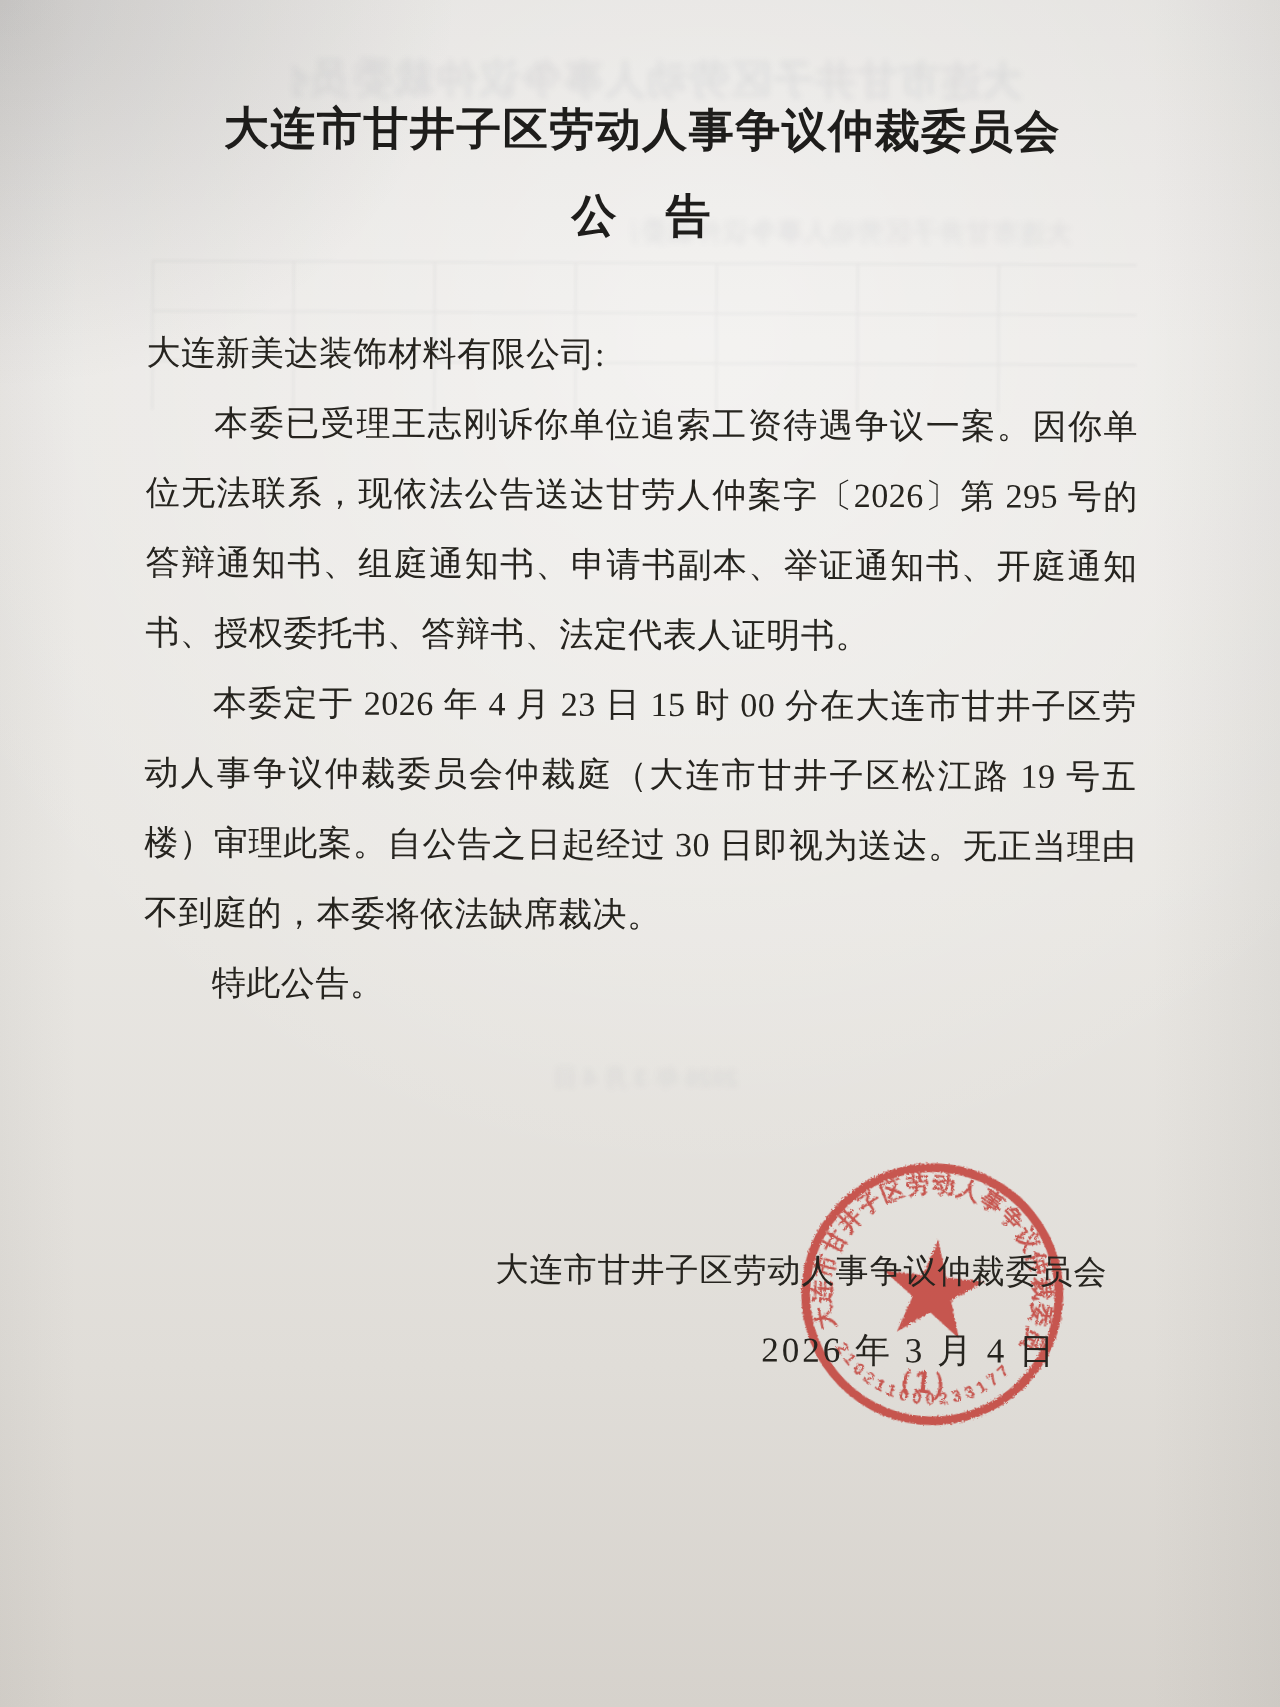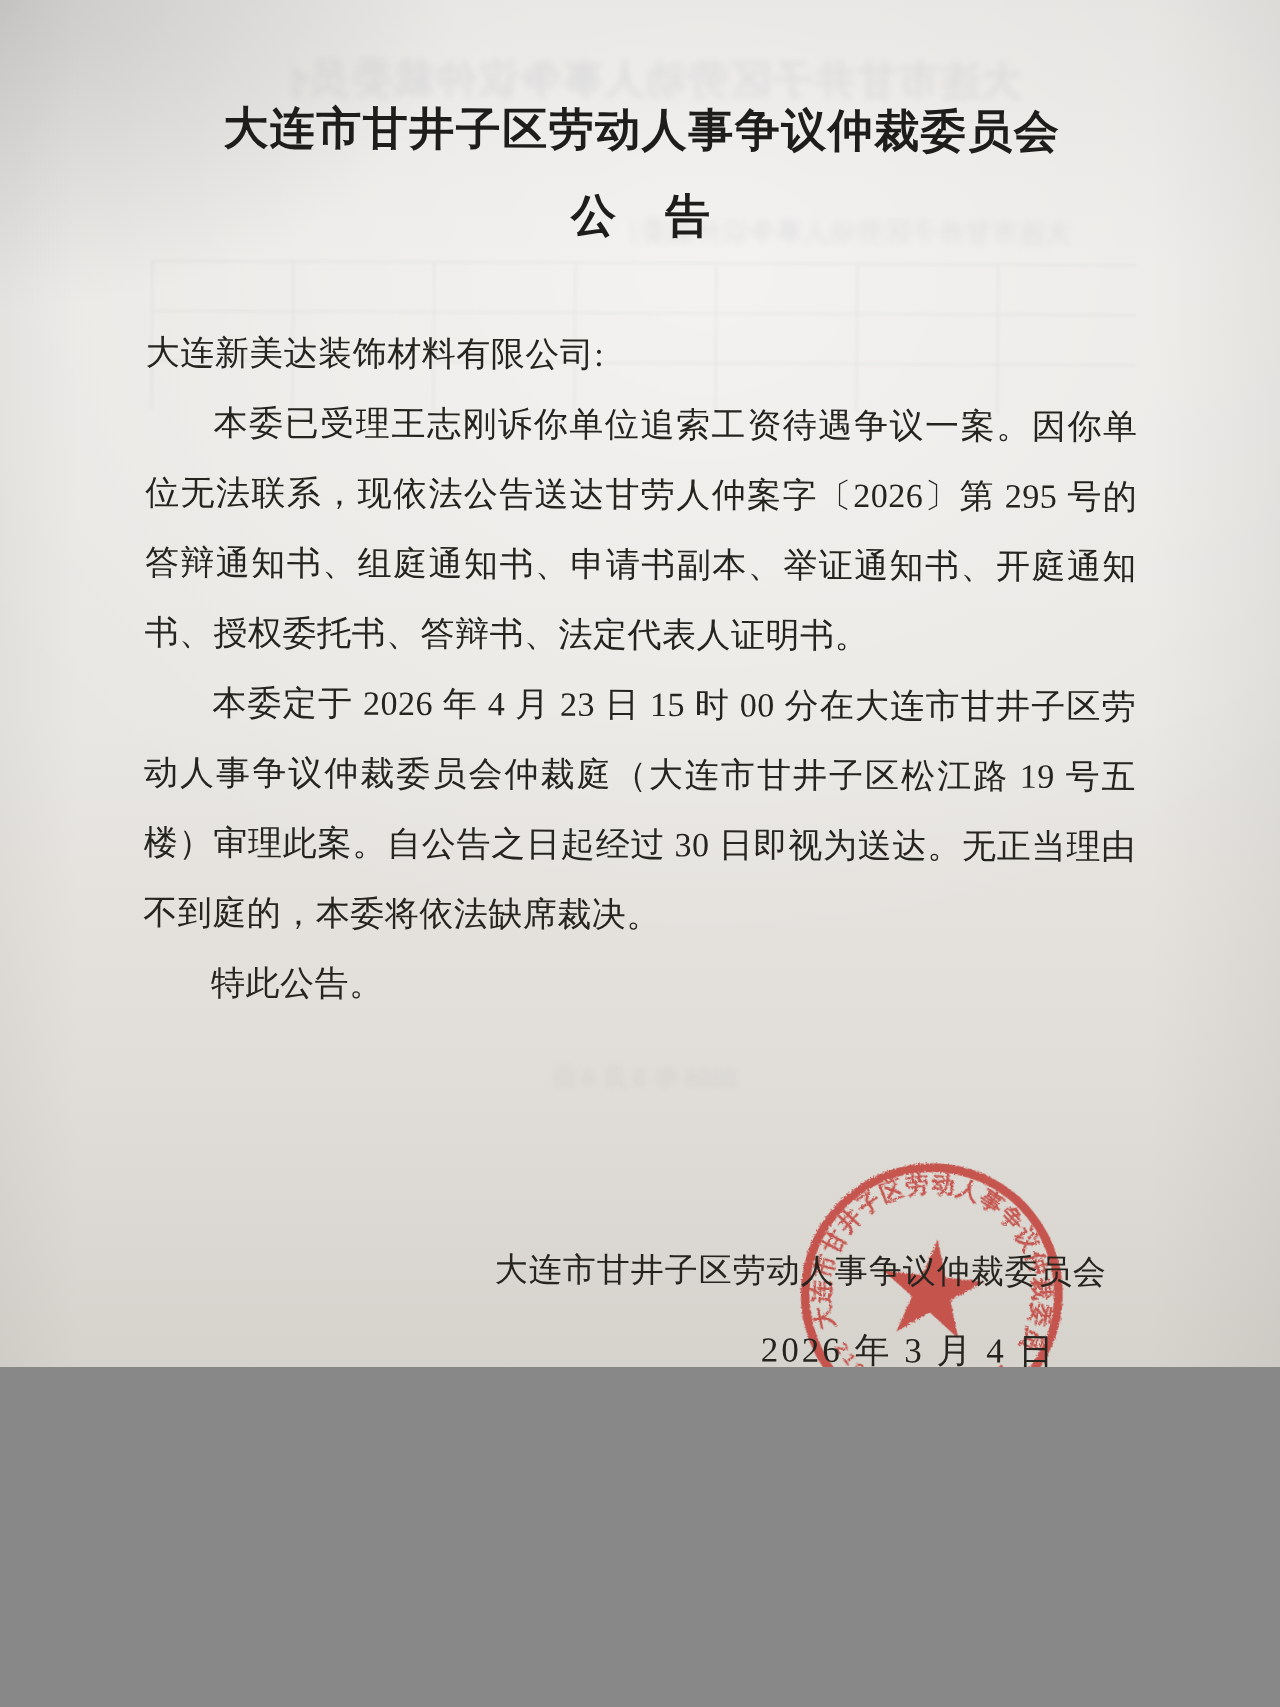--- a/index.html
+++ b/index.html
@@ -1,17 +1,17 @@
 <!DOCTYPE html>
 <html><head>
 <meta charset="utf-8">
 <style>
   html,body{margin:0;padding:0;background:#888;}
   .page{
-    position:relative;width:1280px;height:1367px;overflow:hidden;
+    position:relative;width:1280px;height:1707px;overflow:hidden;
     font-family:"Liberation Serif","DejaVu Serif",serif;
     color:#232220;
     background:
       radial-gradient(55% 35% at 0% 0%, rgba(75,74,78,0.16), rgba(75,74,78,0) 65%),
       radial-gradient(120% 90% at 55% 20%, rgba(255,255,255,0.45), rgba(255,255,255,0) 55%),
       linear-gradient(90deg, rgba(90,88,84,0.05) 0%, rgba(90,88,84,0) 6%, rgba(90,88,84,0) 90%, rgba(90,88,84,0.07) 100%),
       linear-gradient(180deg, #e2e0dd 0%, #eae8e5 20%, #e9e7e3 52%, #e0ddd8 80%, #d6d2cc 100%);
   }
   .content{position:absolute;inset:0;transform:rotate(0.25deg);transform-origin:50% 40%;}
 

